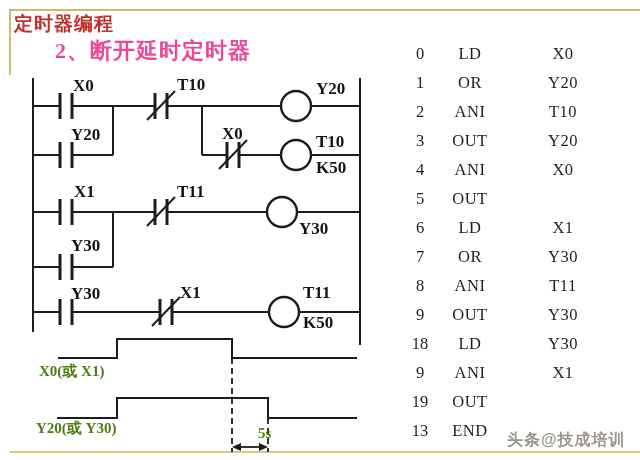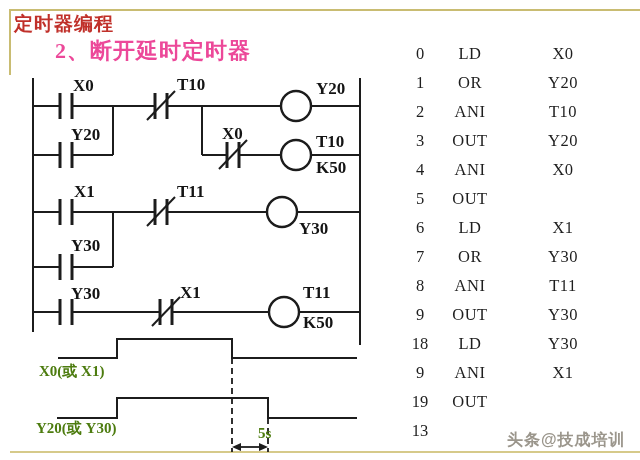--- a/index.html
+++ b/index.html
@@ -217,18 +217,19 @@
       <span class="istep">9</span>
       <span class="iop">ANI</span>
       <span class="ioperand">X1</span>
     </div>
     <div class="irow">
       <span class="istep">19</span>
       <span class="iop">OUT</span>
     </div>
     <div class="irow">
       <span class="istep">13</span>
+      <span class="iop">END</span>
       <span class="ioperand"></span>
     </div>
   </div>
 
   <div class="watermark">头条@技成培训</div>
 </div>
 
 </body></html>

